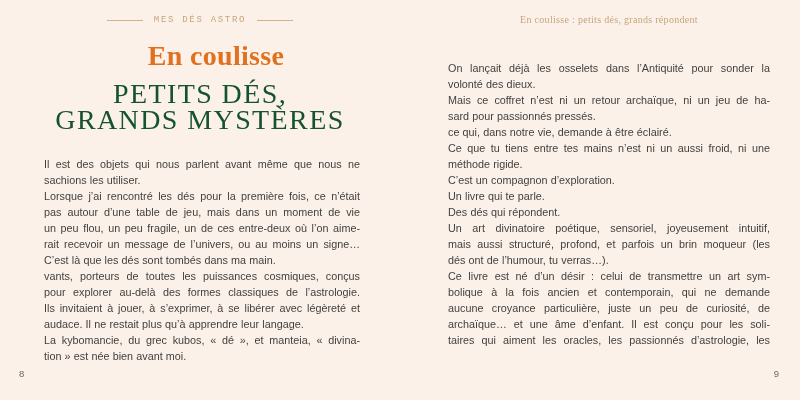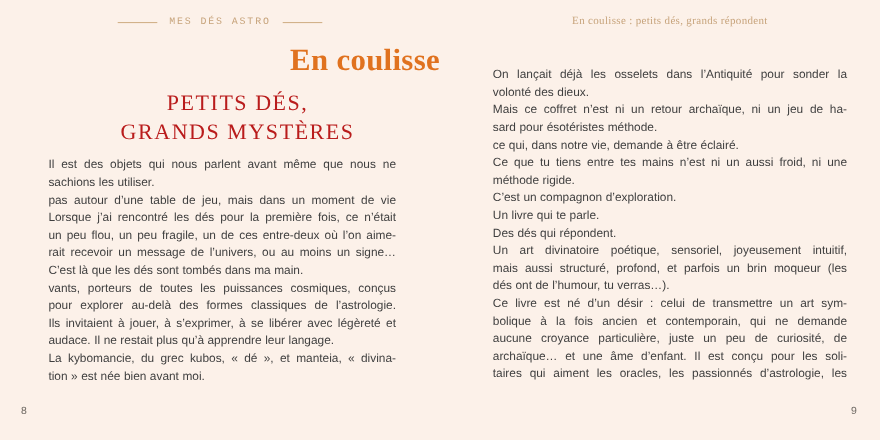--- a/index.html
+++ b/index.html
@@ -23,33 +23,33 @@
   }
   .rule{display:inline-block;width:36px;height:1px;background:#d2b28a;}
   .rh-right{
     position:absolute;top:14px;left:44px;width:330px;text-align:center;
     font-family:"Liberation Serif",serif;font-size:10px;color:#c7a47c;
     letter-spacing:0.3px;white-space:nowrap;
   }
 
   
   .chapter-title{
-    position:absolute;top:40px;left:0;width:400px;margin:0;
-    text-align:right;font-family:"Liberation Serif",serif;
+    position:absolute;top:40px;left:16px;width:400px;margin:0;
+    text-align:center;font-family:"Liberation Serif",serif;
     font-weight:700;font-size:28px;color:#e0721f;letter-spacing:0.3px;
   }
   .chapter-subtitle{
-    position:absolute;top:81px;left:16px;width:400px;text-align:center;
+    position:absolute;top:81px;left:0;width:400px;text-align:center;
     font-family:"Liberation Serif",serif;font-weight:400;
-    font-size:20px;line-height:26px;color:#b91c1c;letter-spacing:1.4px;
+    font-size:28px;line-height:26px;color:#14532d;letter-spacing:1.4px;
   }
 
   
   .bodytext{position:absolute;color:#3f3f3f;font-size:10.8px;}
-  #left-body{left:44px;top:142px;width:316px;}
+  #left-body{left:44px;top:156px;width:316px;}
   #right-body{left:48px;top:60px;width:322px;}
   .bodyline{
     line-height:16px;height:16px;
     text-align:justify;text-align-last:justify;word-spacing:0.2px;
   }
   .bodyline.end{text-align-last:left;}
 
   
   .pagenum{
     position:absolute;top:368px;font-size:9.5px;color:#6e6963;
@@ -72,22 +72,22 @@
     <h1 class="chapter-title">En coulisse</h1>
 
     <div class="chapter-subtitle">
       <div>PETITS DÉS,</div>
       <div>GRANDS MYSTÈRES</div>
     </div>
 
     <div class="bodytext" id="left-body">
         <div class="bodyline" style="">Il est des objets qui nous parlent avant même que nous ne</div>
         <div class="bodyline end" style="">sachions les utiliser.</div>
+        <div class="bodyline" style="">Lorsque j’ai rencontré les dés pour la première fois, ce n’était</div>
         <div class="bodyline" style="">pas autour d’une table de jeu, mais dans un moment de vie</div>
-        <div class="bodyline" style="">Lorsque j’ai rencontré les dés pour la première fois, ce n’était</div>
         <div class="bodyline" style="">un peu flou, un peu fragile, un de ces entre-deux où l’on aime-</div>
         <div class="bodyline" style="">rait recevoir un message de l’univers, ou au moins un signe…</div>
         <div class="bodyline end" style="">C’est là que les dés sont tombés dans ma main.</div>
         <div class="bodyline" style="">vants, porteurs de toutes les puissances cosmiques, conçus</div>
         <div class="bodyline" style="">pour explorer au-delà des formes classiques de l’astrologie.</div>
         <div class="bodyline" style="">Ils invitaient à jouer, à s’exprimer, à se libérer avec légèreté et</div>
         <div class="bodyline end" style="">audace. Il ne restait plus qu’à apprendre leur langage.</div>
         <div class="bodyline" style="">La kybomancie, du grec kubos, « dé », et manteia, « divina-</div>
         <div class="bodyline end" style="">tion » est née bien avant moi.</div>
       </div>
@@ -95,21 +95,21 @@
     <div class="pagenum num-left">8</div>
   </div>
 
   <div class="page right">
     <div class="rh-right">En coulisse : petits dés, grands répondent</div>
 
     <div class="bodytext" id="right-body">
         <div class="bodyline" style="">On lançait déjà les osselets dans l’Antiquité pour sonder la</div>
         <div class="bodyline end" style="">volonté des dieux.</div>
         <div class="bodyline" style="">Mais ce coffret n’est ni un retour archaïque, ni un jeu de ha-</div>
-        <div class="bodyline end" style="">sard pour ésotéristes méthode.</div>
+        <div class="bodyline end" style="">sard pour passionnés pressés.</div>
         <div class="bodyline end" style="">ce qui, dans notre vie, demande à être éclairé.</div>
         <div class="bodyline" style="">Ce que tu tiens entre tes mains n’est ni un aussi froid, ni une</div>
         <div class="bodyline end" style="">méthode rigide.</div>
         <div class="bodyline end" style="">C’est un compagnon d’exploration.</div>
         <div class="bodyline end" style="">Un livre qui te parle.</div>
         <div class="bodyline end" style="">Des dés qui répondent.</div>
         <div class="bodyline" style="">Un art divinatoire poétique, sensoriel, joyeusement intuitif,</div>
         <div class="bodyline" style="">mais aussi structuré, profond, et parfois un brin moqueur (les</div>
         <div class="bodyline end" style="">dés ont de l’humour, tu verras…).</div>
         <div class="bodyline" style="">Ce livre est né d’un désir : celui de transmettre un art sym-</div>

